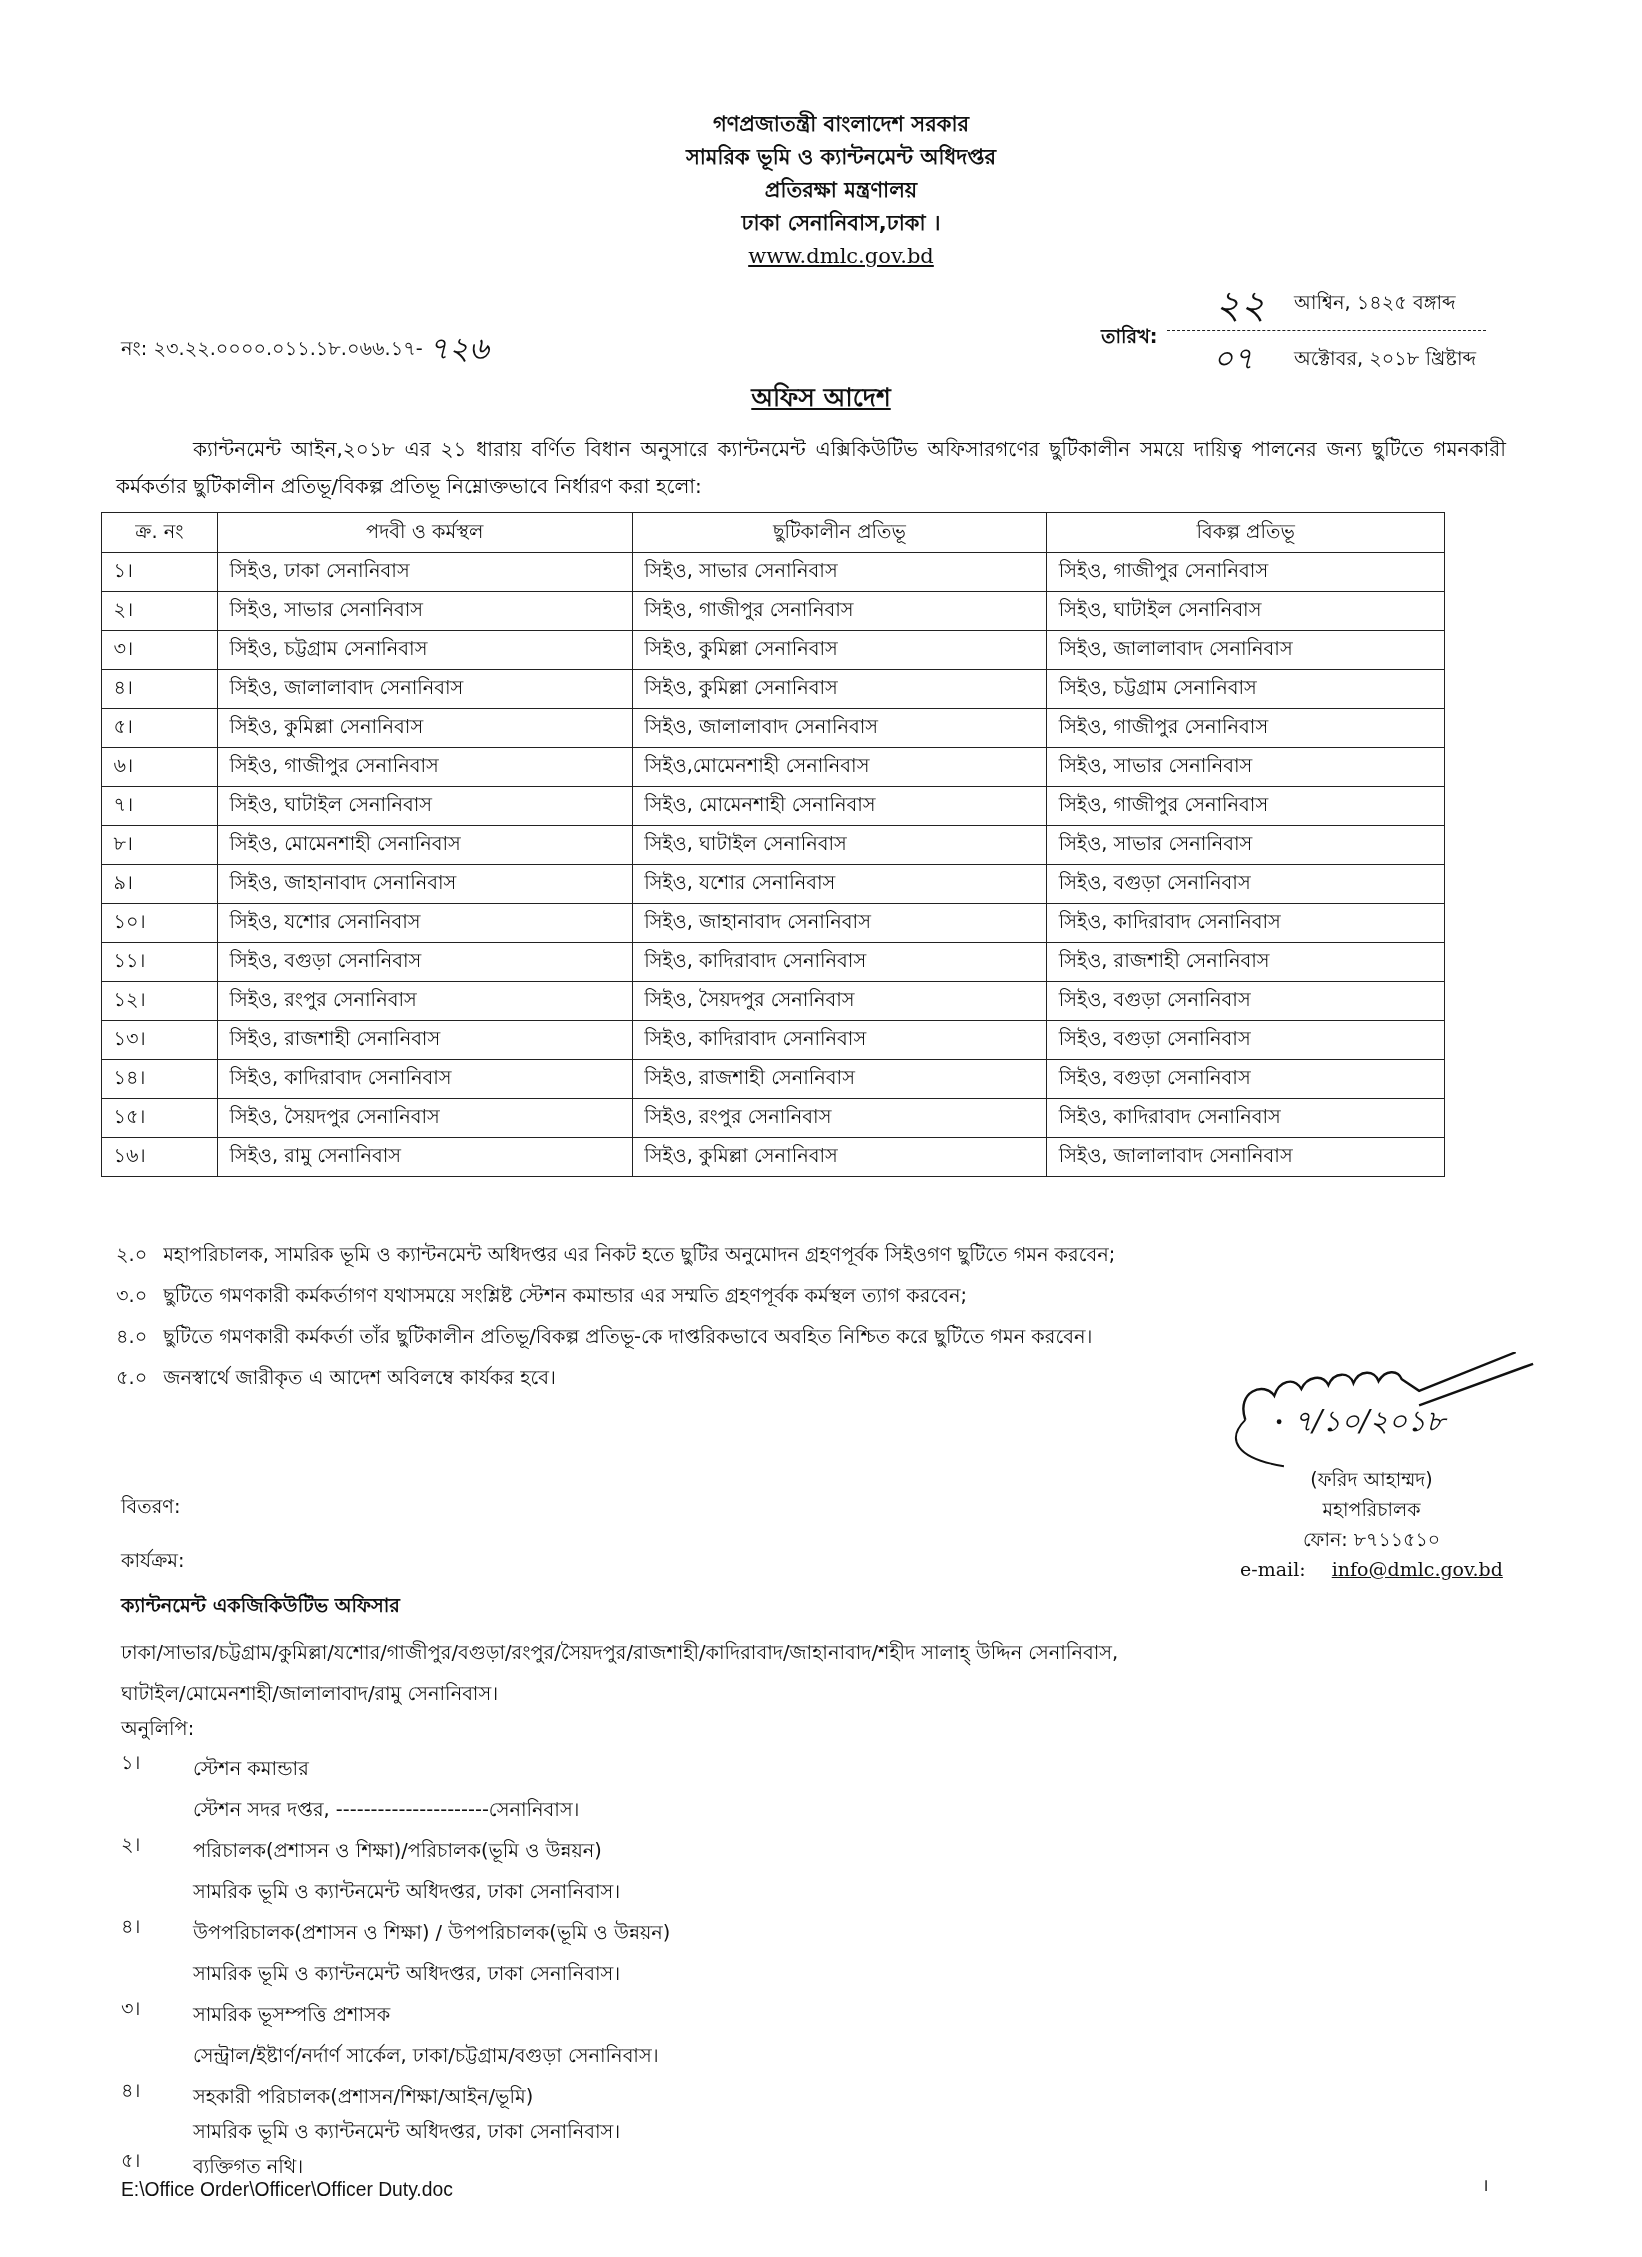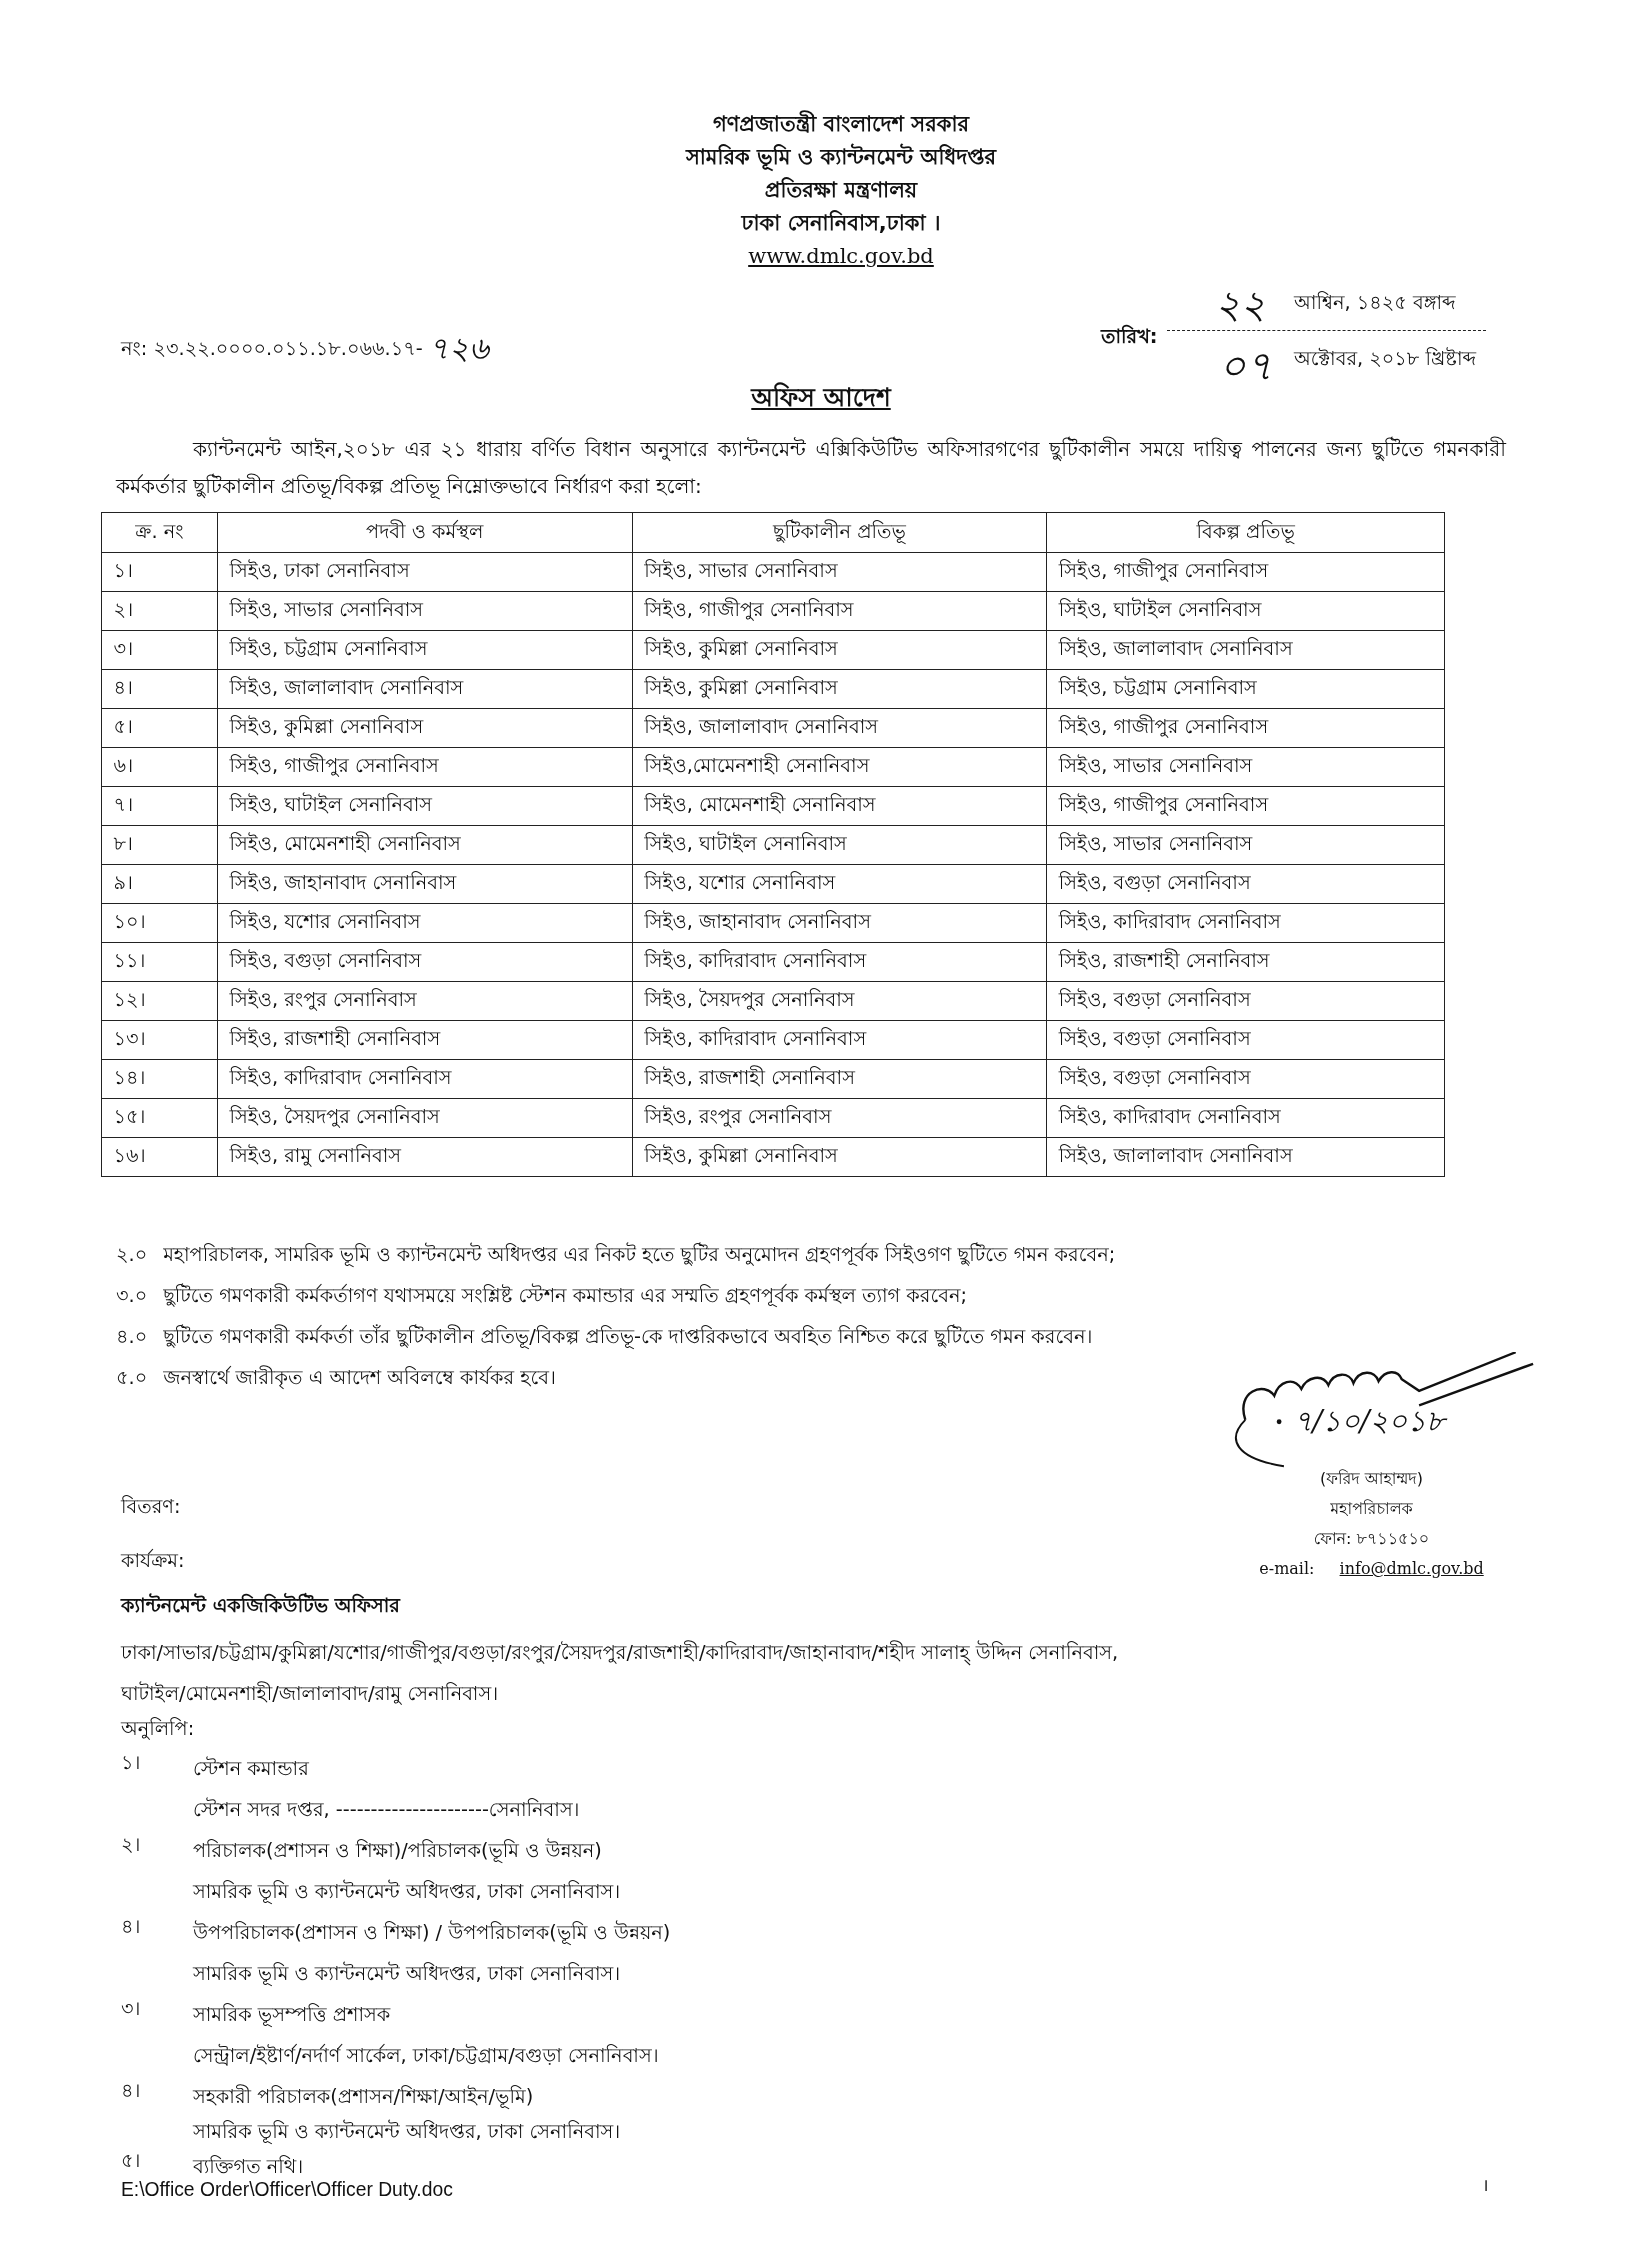--- a/index.html
+++ b/index.html
@@ -51,21 +51,21 @@
   table.main col.c0 { width: 116px; }
   table.main col.c1 { width: 415px; }
   table.main col.c2 { width: 415px; }
   table.main col.c3 { width: 398px; }
   .clauses { left: 116px; top: 1234px; width: 1429px; font-size: 19.3px; line-height: 41px; }
   .clause .num { display: inline-block; width: 41px; }
   .signature {
     left: 1226px; top: 1352px; width: 309px; height: 116px;
   }
   .signature svg { position: absolute; left: 0; top: 0; }
-  .signer { left: 1188px; top: 1464px; width: 367px; text-align: center; font-size: 16px; line-height: 30px; }
+  .signer { left: 1188px; top: 1464px; width: 367px; text-align: center; font-size: 19px; line-height: 30px; }
   .signer .email { font-family: "DejaVu Serif", serif; }
   .signer .email-addr { text-decoration: underline; margin-left: 20px; }
   .dist { left: 121px; top: 1480px; font-size: 19.3px; line-height: 54px; }
   .ceo-head { left: 121px; top: 1591px; font-size: 19.3px; font-weight: bold; }
   .ceo-list { left: 121px; top: 1632px; width: 1448px; font-size: 19.3px; line-height: 41px; }
   .copy-head { left: 121px; top: 1714px; font-size: 19.3px; }
   .copies { left: 121px; top: 1748px; font-size: 19.3px; }
   .copy { position: relative; }
   .copy .num { position: absolute; left: 0; }
   .copy .line { margin-left: 72px; display: block; line-height: 41px; }
@@ -88,21 +88,21 @@
 
 <div class="abs memo-no">
   <span>নং: ২৩.২২.০০০০.০১১.১৮.০৬৬.১৭-</span><span class="hand">৭২৬</span>
 </div>
 
 <div class="abs date-block">
   <span class="hand-day" style="left:114px;top:-5.8px;">২২</span>
   <span class="bn">আশ্বিন, ১৪২৫ বঙ্গাব্দ</span>
   <span class="label">তারিখ:</span>
   <span class="dash"></span>
-  <span class="hand-day" style="left:118px;top:54px;font-size:41px;">০৭</span>
+  <span class="hand-day" style="left:112px;top:54px;font-size:31px;">০৭</span>
   <span class="en">অক্টোবর, ২০১৮ খ্রিষ্টাব্দ</span>
 </div>
 
 <div class="abs title">অফিস আদেশ</div>
 
 <div class="abs para">ক্যান্টনমেন্ট আইন,২০১৮ এর ২১ ধারায় বর্ণিত বিধান অনুসারে ক্যান্টনমেন্ট এক্সিকিউটিভ অফিসারগণের ছুটিকালীন সময়ে দায়িত্ব পালনের জন্য ছুটিতে গমনকারী কর্মকর্তার ছুটিকালীন প্রতিভূ/বিকল্প প্রতিভূ নিম্নোক্তভাবে নির্ধারণ করা হলো:</div>
 
 <table class="main">
   <colgroup>
       <col class="c0">

